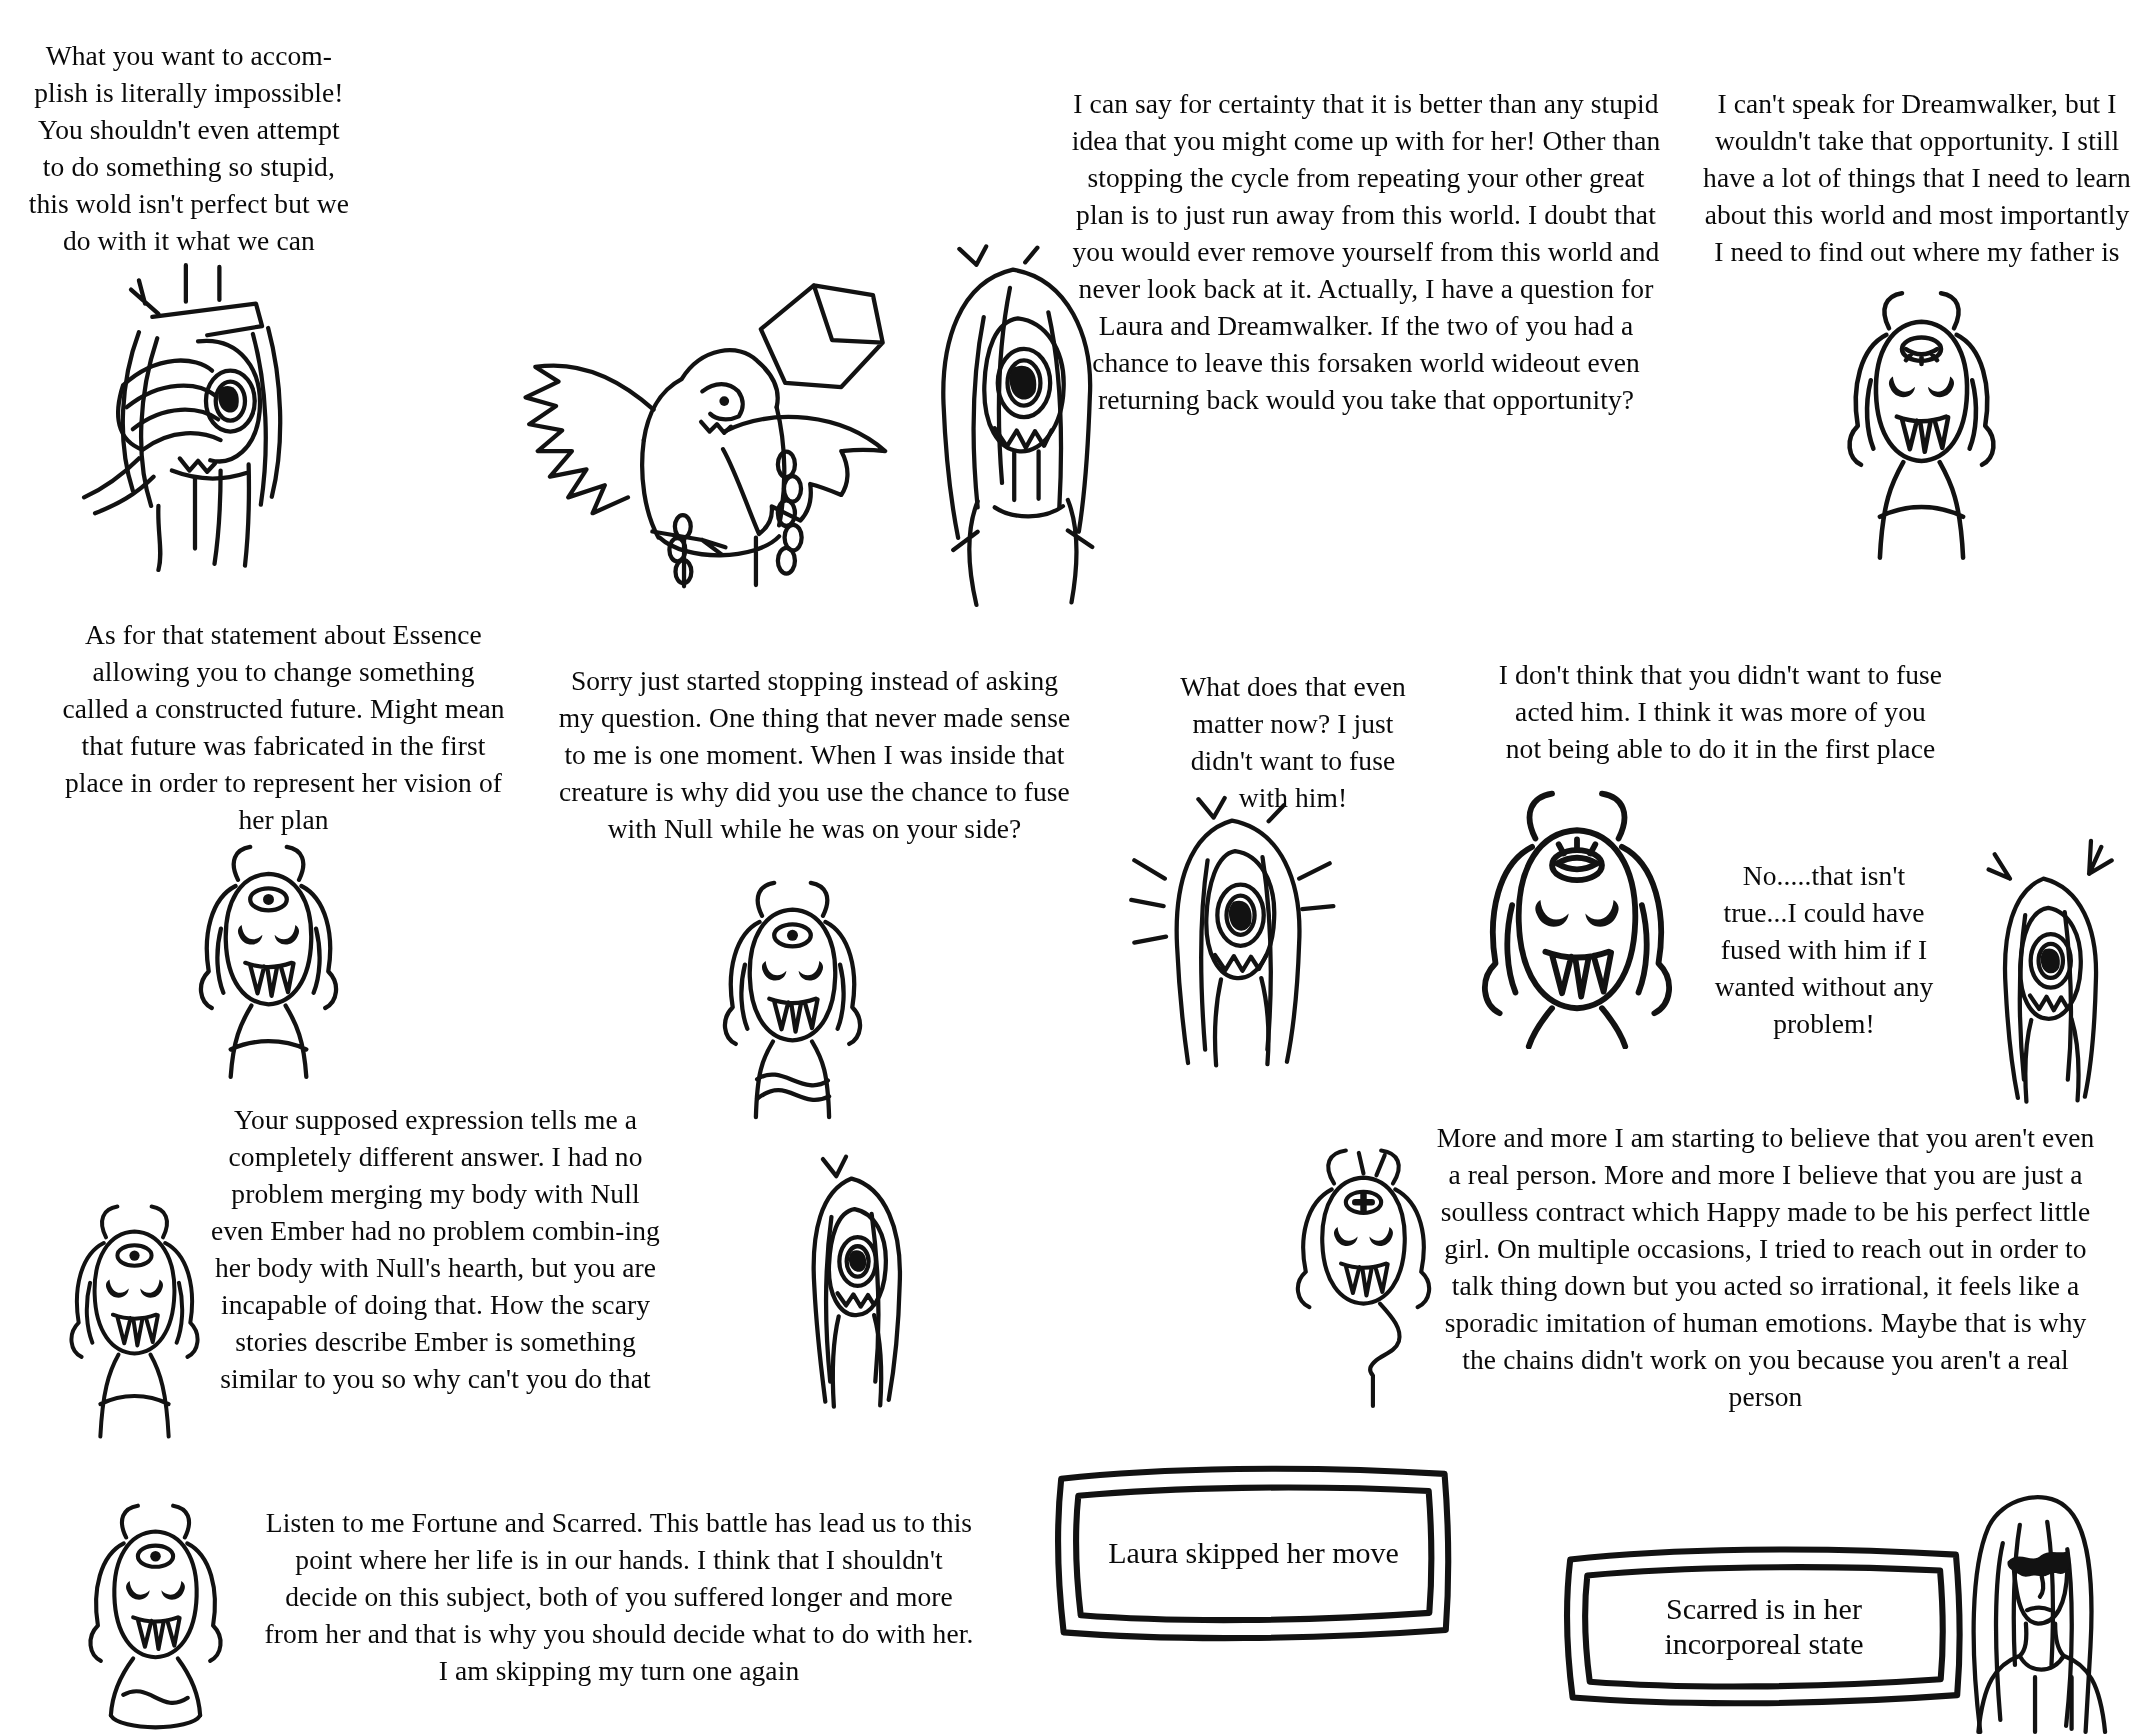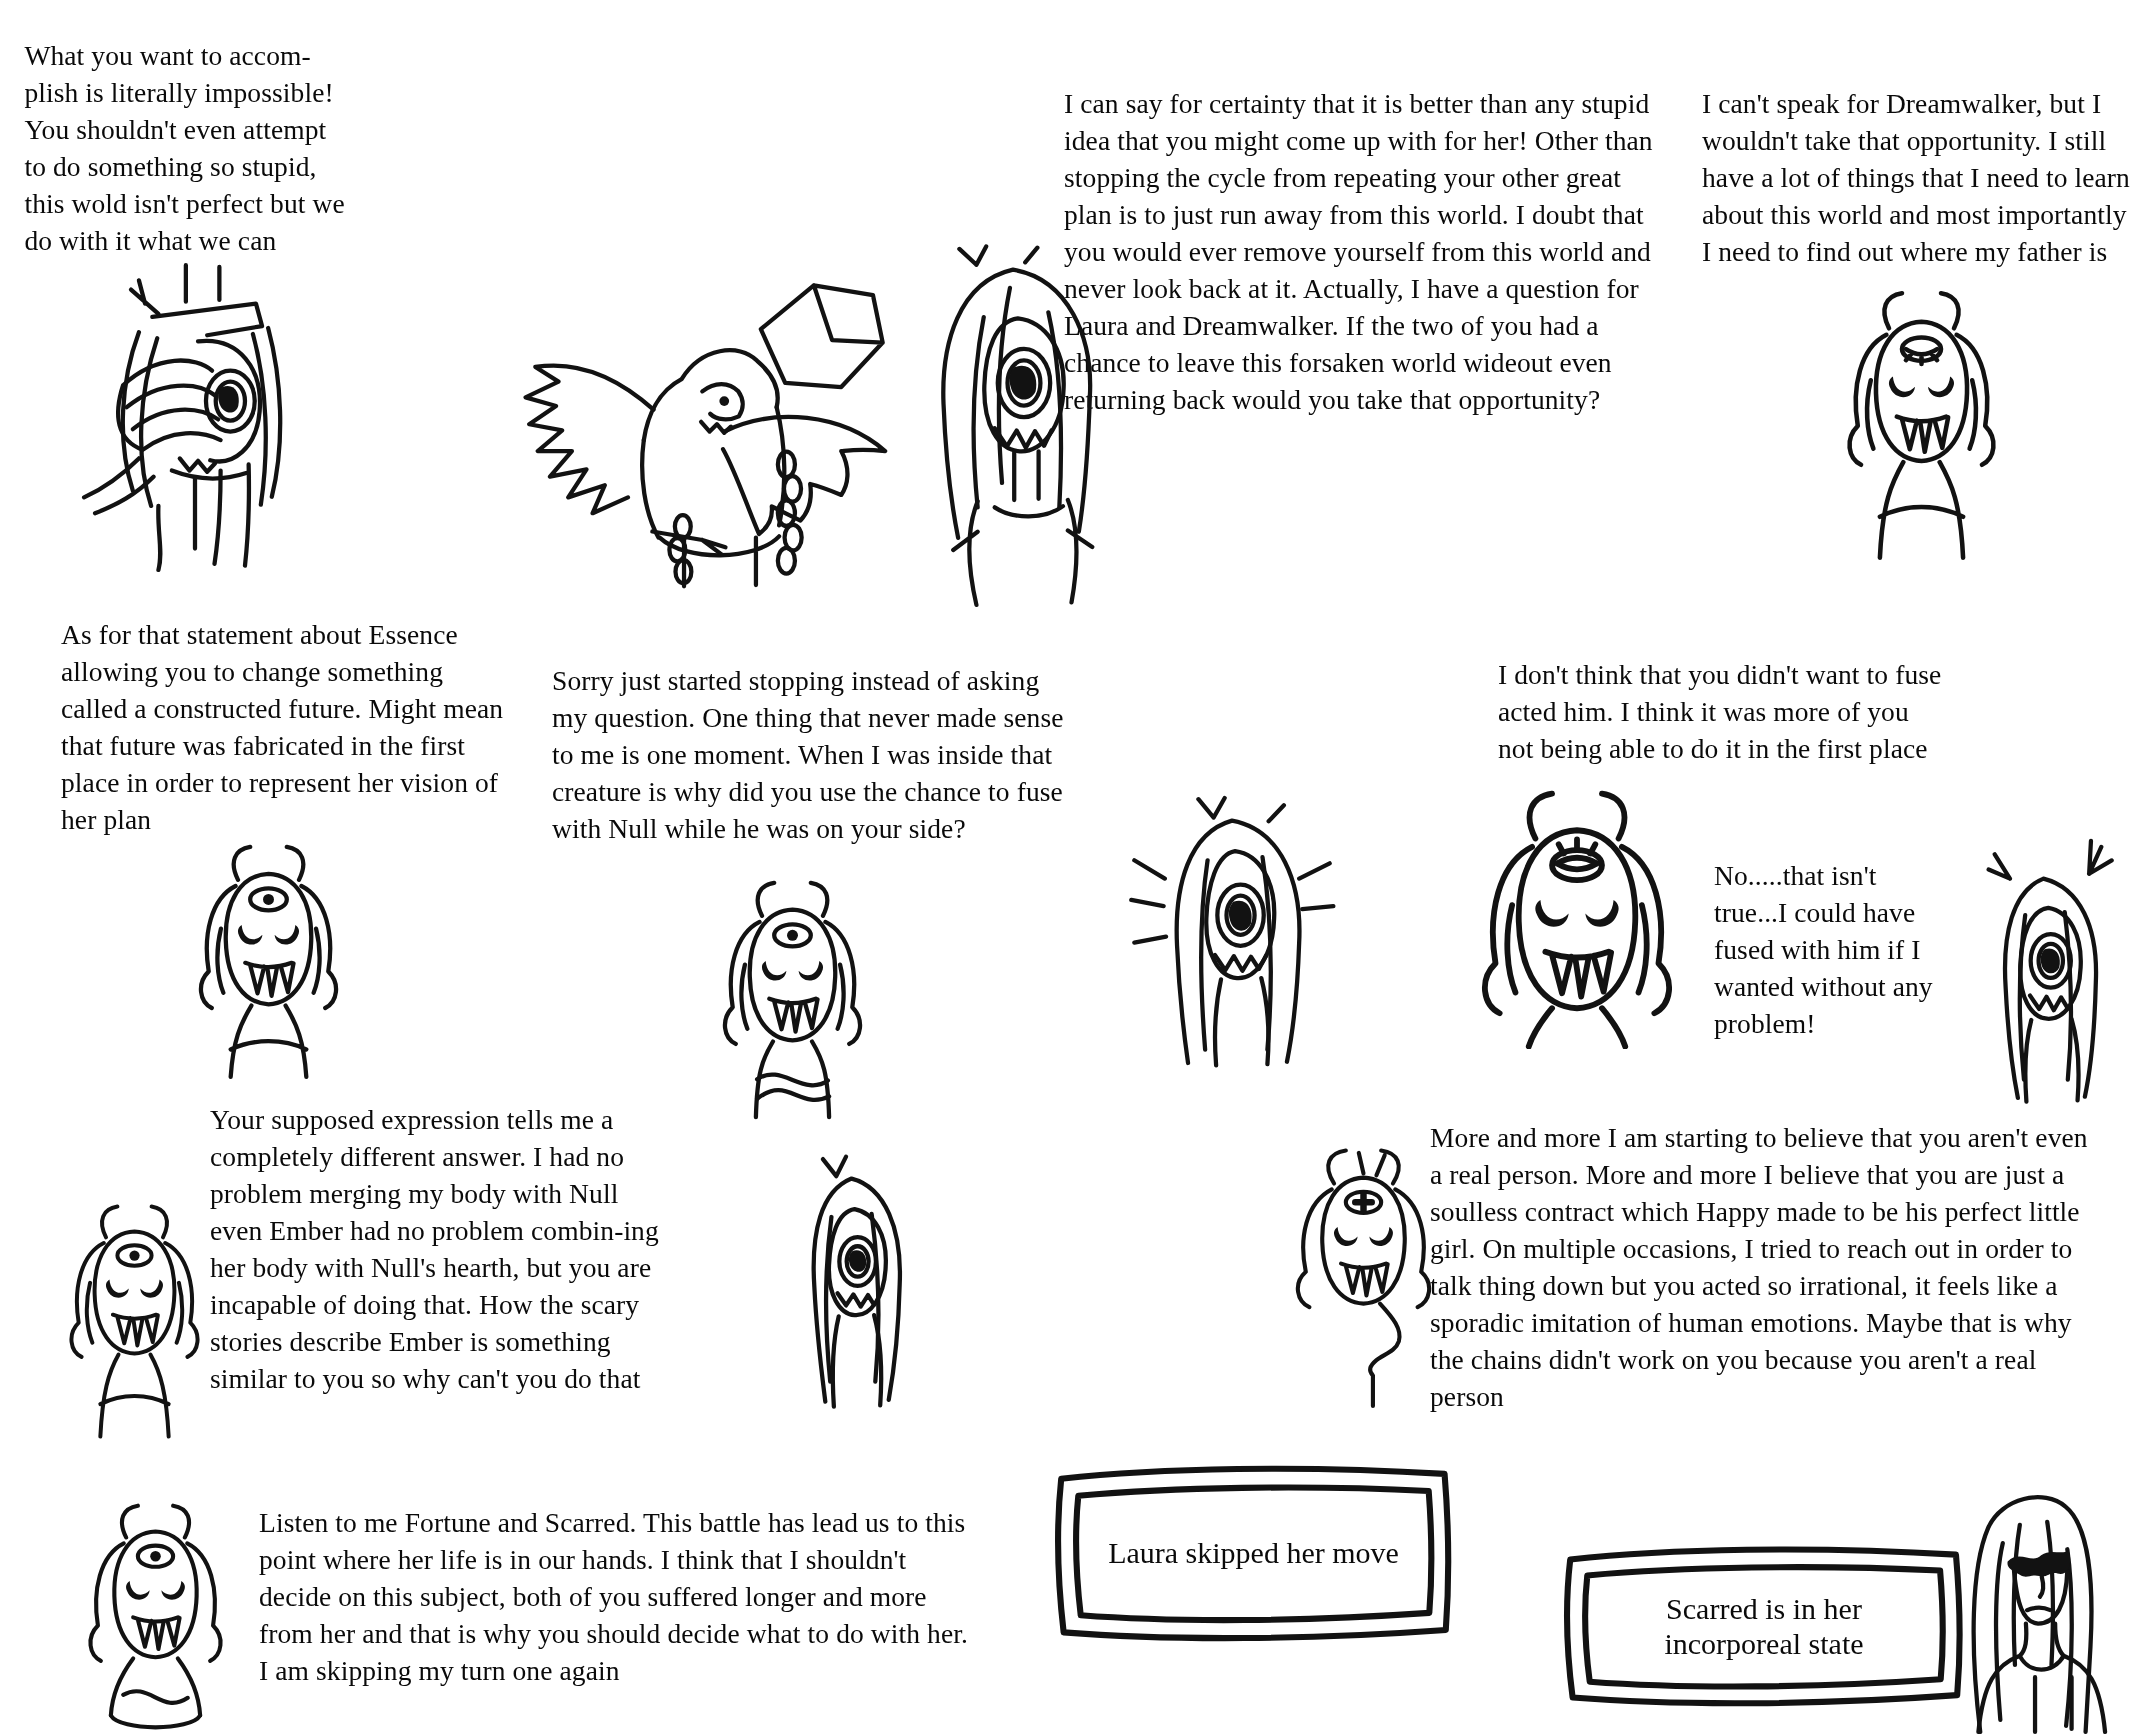--- a/index.html
+++ b/index.html
@@ -1,18 +1,18 @@
 <!DOCTYPE html>
 <html style="font-size:9.8px"><head>
 <meta charset="utf-8">
 <style>
   html,body{margin:0;padding:0;background:#ffffff;}
   .page{position:relative;width:2140px;height:1735px;background:#ffffff;overflow:hidden;
         font-family:"Liberation Serif", serif;color:#0a0a0a;}
-  .dialogue{position:absolute;font-size:27.5px;line-height:37px;text-align:left;
+  .dialogue{position:absolute;font-size:27.5px;line-height:37px;text-align:center;
             letter-spacing:0.1px;white-space:normal;}
   .char{position:absolute;}
   .char svg{display:block;}
   .art path,.art ellipse,.art circle,.art polyline,.art line{
       fill:none;stroke:#121212;stroke-width:7;stroke-linecap:round;stroke-linejoin:round;}
   .art .fill{fill:#121212;stroke:none;}
   .art .thick{stroke-width:11;}
   .status-box{position:absolute;}
   .status-box svg{position:absolute;left:0;top:0;width:100%;height:100%;}
   .status-box .frame path{fill:none;stroke:#121212;stroke-width:10;stroke-linecap:round;stroke-linejoin:round;}
@@ -22,20 +22,21 @@
 </head>
 <body>
 
 <div class="page">
 
   <div class="dialogue" style="left:24.4px;top:37px;width:329px">What you want to accom-plish is literally impossible! You shouldn't even attempt to do something so stupid, this wold isn't perfect but we do with it what we can</div>
   <div class="dialogue" style="left:1064px;top:85px;width:604px">I can say for certainty that it is better than any stupid idea that you might come up with for her! Other than stopping the cycle from repeating your other great plan is to just run away from this world. I doubt that you would ever remove yourself from this world and never look back at it. Actually, I have a question for Laura and Dreamwalker. If the two of you had a chance to leave this forsaken world wideout even returning back would you take that opportunity?</div>
   <div class="dialogue" style="left:1702px;top:85px;width:430px">I can't speak for Dreamwalker, but I wouldn't take that opportunity. I still have a lot of things that I need to learn about this world and most importantly I need to find out where my father is</div>
   <div class="dialogue" style="left:61px;top:616px;width:445px">As for that statement about Essence allowing you to change something called a constructed future. Might mean that future was fabricated in the first place in order to represent her vision of her plan</div>
   <div class="dialogue" style="left:552px;top:662px;width:525px">Sorry just started stopping instead of asking my question. One thing that never made sense to me is one moment. When I was inside that creature is why did you use the chance to fuse with Null while he was on your side?</div>
+  <div class="dialogue" style="left:1174px;top:668px;width:238px">What does that even matter now? I just didn't want to fuse with him!</div>
   <div class="dialogue" style="left:1498px;top:656px;width:445px">I don't think that you didn't want to fuse acted him. I think it was more of you not being able to do it in the first place</div>
   <div class="dialogue" style="left:1714px;top:857px;width:220px">No.....that isn't true...I could have fused with him if I wanted without any problem!</div>
   <div class="dialogue" style="left:210px;top:1101px;width:451px">Your supposed expression tells me a completely different answer. I had no problem merging my body with Null even Ember had no problem combin-ing her body with Null's hearth, but you are incapable of doing that. How the scary stories describe Ember is something similar to you so why can't you do that</div>
   <div class="dialogue" style="left:1430px;top:1119px;width:671px">More and more I am starting to believe that you aren't even a real person. More and more I believe that you are just a soulless contract which Happy made to be his perfect little girl. On multiple occasions, I tried to reach out in order to talk thing down but you acted so irrational, it feels like a sporadic imitation of human emotions. Maybe that is why the chains didn't work on you because you aren't a real person</div>
   <div class="dialogue" style="left:259px;top:1504px;width:720px">Listen to me Fortune and Scarred. This battle has lead us to this point where her life is in our hands. I think that I shouldn't decide on this subject, both of you suffered longer and more from her and that is why you should decide what to do with her. I am skipping my turn one again</div>
 
   <div class="char" style="left:67px;top:256px" aria-label="one-eyed creature with antlers covering its face with a hand">
     <svg class="art" width="256" height="317" viewBox="0 0 420 520">
       <path d="M195,15 V75 M250,18 V72 M150,95 L105,55 M128,78 L118,40"></path>
       <path d="M140,100 L310,78 L320,115 L230,130"></path>

